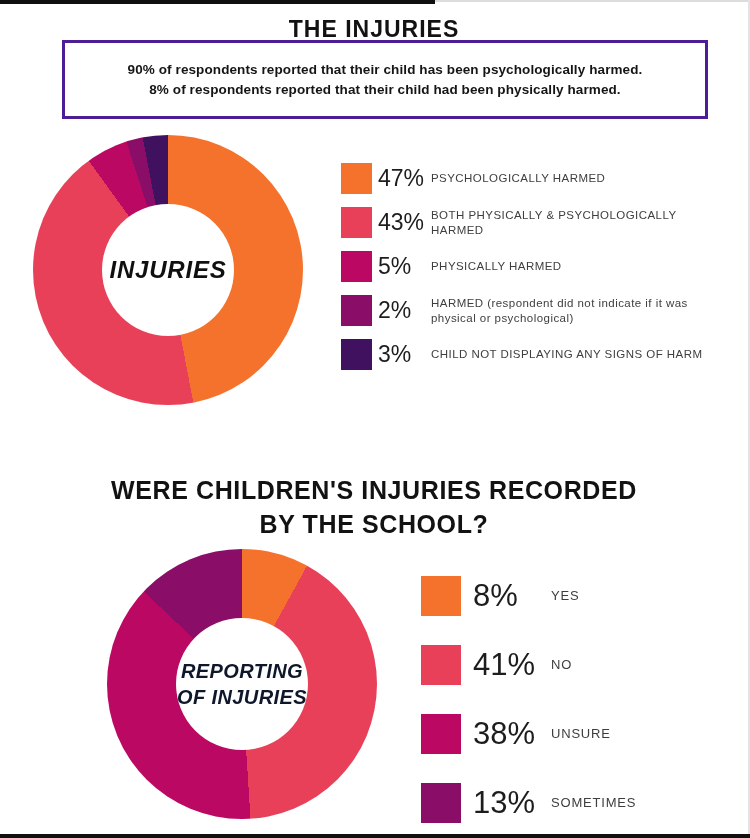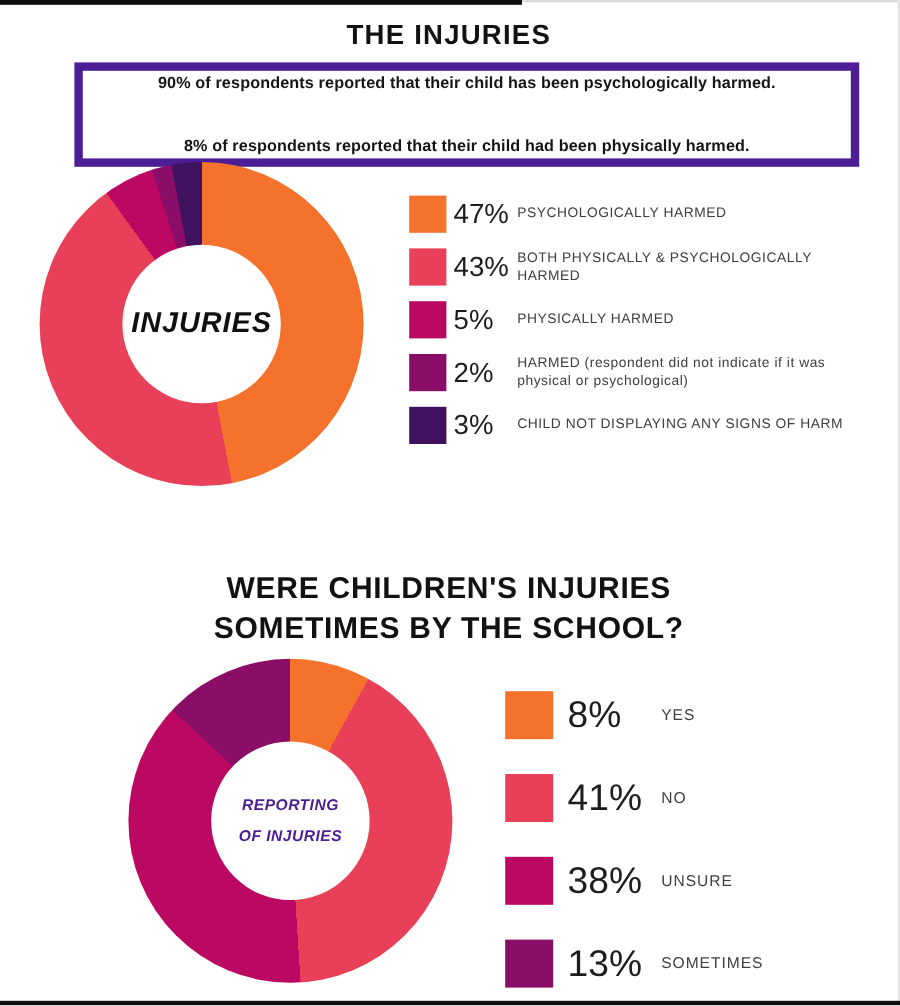--- a/index.html
+++ b/index.html
@@ -13,36 +13,36 @@
   .bottom-black-rule{position:absolute;bottom:0;left:0;width:750px;height:4px;background:#101010;}
 
   
   .title1{position:absolute;top:1px;left:0;width:748px;text-align:center;
           font-size:23px;font-weight:700;letter-spacing:1px;color:#121212;}
   .title2{position:absolute;top:452px;left:0;width:748px;text-align:center;
           font-size:25px;font-weight:700;letter-spacing:.6px;line-height:34px;color:#121212;}
   .title2 .inner{display:inline-block;max-width:530px;}
 
   
-  .summary-box{position:absolute;left:62px;top:52px;width:640px;height:73px;
-               border:7px solid #4c1d95;display:flex;flex-direction:column;
-               justify-content:space-between;align-items:center;background:#fff;}
+  .summary-box{position:absolute;left:62px;top:40px;width:640px;height:73px;
+               border:3px solid #4c1d95;display:flex;flex-direction:column;
+               justify-content:center;align-items:center;background:#fff;}
   .summary-box .line{font-size:13.5px;font-weight:700;line-height:20px;
                      letter-spacing:.1px;color:#151515;text-align:center;}
 
   
   .donut{position:absolute;border-radius:50%;font-style:italic;}
   .donut1{left:33px;top:135px;width:270px;height:270px;}
   .donut2{left:107px;top:549px;width:270px;height:270px;}
   .hole{position:absolute;left:50%;top:50%;transform:translate(-50%,-50%);
         width:132px;height:132px;background:#ffffff;border-radius:50%;
         display:flex;flex-direction:column;justify-content:center;align-items:center;}
   .center-label-1{font-size:24px;font-weight:700;letter-spacing:.8px;color:#101010;}
-  .center-label-2{font-size:13px;font-weight:700;letter-spacing:.4px;line-height:26px;
-                  color:#4c1d95;text-align:center;}
+  .center-label-2{font-size:20px;font-weight:700;letter-spacing:.4px;line-height:26px;
+                  color:#0f172a;text-align:center;}
 
   
   .legend{position:absolute;display:flex;flex-direction:column;}
   .legend1{left:341px;top:163px;width:390px;gap:13px;}
   .legend2{left:421px;top:576px;width:320px;gap:29px;}
   .lrow{display:flex;align-items:center;}
   .swatch{flex:none;}
   .legend1 .swatch{width:31px;height:31px;}
   .legend2 .swatch{width:40px;height:40px;}
   .pct{flex:none;color:#1d1d1d;font-weight:400;}
@@ -97,21 +97,21 @@
       <span class="llabel">HARMED (respondent did not indicate if it was physical or psychological)</span>
     </div>
     <div class="lrow">
       <span class="swatch" style="background: rgb(63, 17, 95);"></span>
       <span class="pct">3%</span>
       <span class="llabel">CHILD NOT DISPLAYING ANY SIGNS OF HARM</span>
     </div>
   </div>
 
   <h2 class="title2">
-    <span class="inner">WERE CHILDREN'S INJURIES SOMETIMES BY THE SCHOOL?</span>
+    <span class="inner">WERE CHILDREN'S INJURIES RECORDED BY THE SCHOOL?</span>
   </h2>
 
   <div class="donut donut2" style="background: conic-gradient(rgb(244, 114, 43) 0deg, rgb(244, 114, 43) 28.8deg, rgb(232, 64, 88) 28.8deg, rgb(232, 64, 88) 176.4deg, rgb(186, 8, 99) 176.4deg, rgb(186, 8, 99) 313.2deg, rgb(138, 14, 104) 313.2deg, rgb(138, 14, 104) 360deg);">
     <div class="hole">
       <span class="center-label-2">
         <span>REPORTING</span><br>
         <span>OF INJURIES</span>
       </span>
     </div>
   </div>

